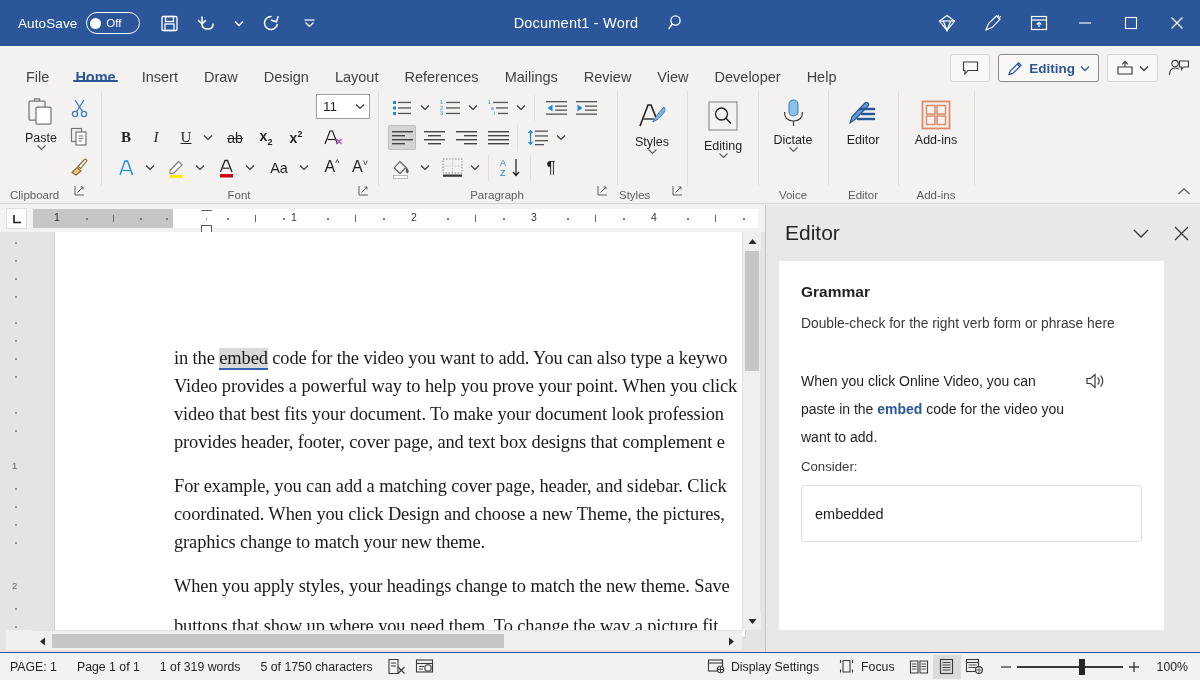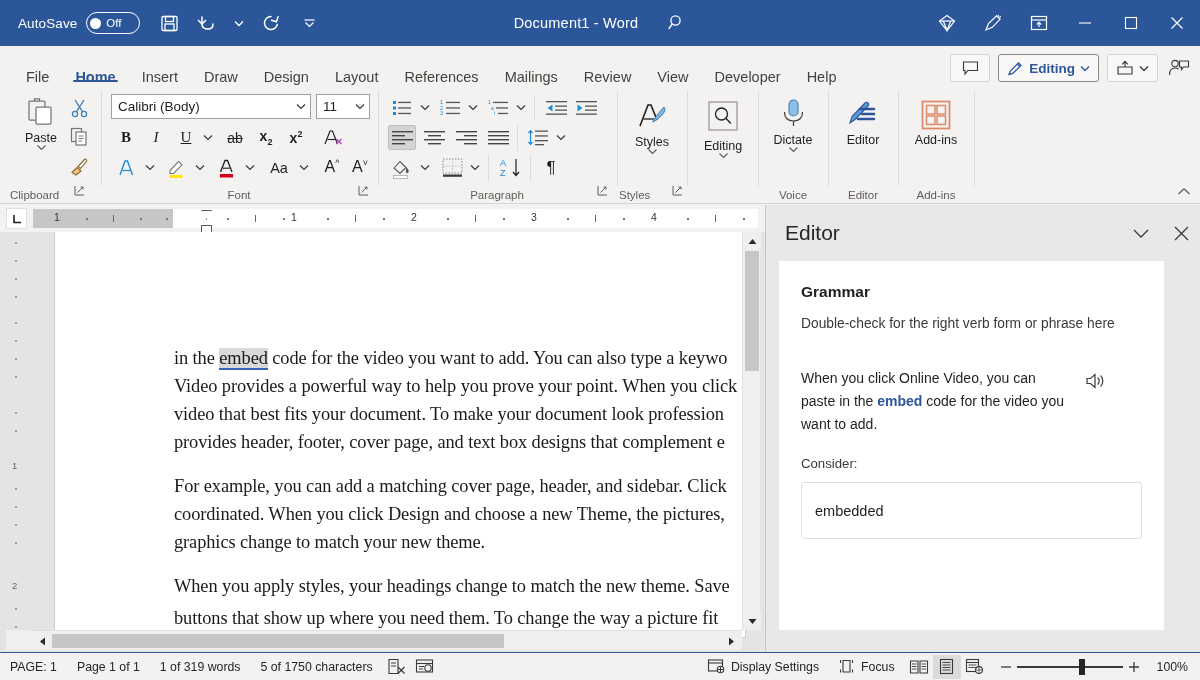--- a/index.html
+++ b/index.html
@@ -220,24 +220,24 @@
   .ep-card {
     position: absolute; left: 13px; top: 56px; width: 385px; height: 369px;
     background: #fff;
   }
   .ep-card-inner { padding: 22px 22px 0 22px; }
   .ep-cat { font-size: 15.5px; font-weight: bold; color: #201f1e; margin: 0 0 13px 0; }
   .ep-desc { font-size: 13.8px; color: #3b3a39; margin: 0; line-height: 19px; }
   .ep-sentbox {
     margin-top: 34px; display: flex; align-items: flex-start; gap: 8px;
   }
-  .ep-sent { font-size: 14px; color: #201f1e; line-height: 23px; width: 270px; }
+  .ep-sent { font-size: 14px; color: #201f1e; line-height: 28px; width: 270px; }
   .ep-sent b { color: #2b579a; }
   .ep-speaker { width: 34px; height: 30px; display: flex; align-items: flex-start; justify-content: center; cursor: pointer; padding-top: 4px; }
-  .ep-consider { font-size: 13.2px; color: #3b3a39; margin-top: 20px; }
+  .ep-consider { font-size: 13.2px; color: #3b3a39; margin-top: 8px; }
   .ep-suggestion {
     margin-top: 11px; height: 57px; border: 1px solid #e1dfdd; border-radius: 3px;
     display: flex; align-items: center; padding-left: 13px; cursor: pointer;
     font-size: 14.5px; color: #201f1e; background: #fff;
   }
 
   
   .statusbar {
     position: absolute; top: 652px; left: 0; width: 1200px; height: 28px;
     background: #f3f2f1; border-top: 1px solid #2b579a;
@@ -460,28 +460,20 @@
         <svg width="11" height="11" viewBox="0 0 11 11" fill="none" stroke="#605e5c" stroke-width="1">
             <path d="M1 1 L1 10 L10 10"></path>
             <path d="M3.5 7.5 L9 2"></path>
             <path d="M6.5 2 L9 2 L9 4.5"></path>
           </svg>
       </div>
     </div>
     <div class="rb-sep" style="left:101px;"></div>
 
     <div class="rb-group" style="left:103px;width:272px;">
-      <div class="combo" style="left:8px;top:9px;width:200px;height:25px;">
-        <span class="cv">Calibri (Body)</span>
-        <span class="cc">
-          <svg width="10" height="7" viewBox="0 0 10 7" fill="none" stroke="#3b3a39" stroke-width="1.2">
-              <path d="M1 1.5 L5 5.5 L9 1.5"></path>
-            </svg>
-        </span>
-      </div>
       <div class="combo" style="left:213px;top:9px;width:54px;height:25px;">
         <span class="cv">11</span>
         <span class="cc">
           <svg width="10" height="7" viewBox="0 0 10 7" fill="none" stroke="#3b3a39" stroke-width="1.2">
               <path d="M1 1.5 L5 5.5 L9 1.5"></path>
             </svg>
         </span>
       </div>
 
       <div class="sbtn" style="left:10px;top:40px;width:26px;height:25px;">
@@ -866,21 +858,21 @@
   <div class="docarea">
     <div class="page">
       <div class="doc-body">
         <p class="para" style="margin-bottom:0;"><span>in the </span><span class="grammar-mark">embed</span><span> code for the video you want to add. You can also type a keywo</span></p>
         <p class="para" style="margin-bottom:0;"><span>Video provides a powerful way to help you prove your point. When you click</span></p>
         <p class="para" style="margin-bottom:0;"><span>video that best fits your document. To make your document look profession</span></p>
         <p class="para"><span>provides header, footer, cover page, and text box designs that complement e</span></p>
         <p class="para" style="margin-bottom:0;"><span>For example, you can add a matching cover page, header, and sidebar. Click</span></p>
         <p class="para" style="margin-bottom:0;"><span>coordinated. When you click Design and choose a new Theme, the pictures,</span></p>
         <p class="para"><span>graphics change to match your new theme.</span></p>
-        <p class="para" style="margin-bottom:4px;"><span>When you apply styles, your headings change to match the new theme. Save</span></p>
+        <p class="para" style="margin-bottom:12px;"><span>When you apply styles, your headings change to match the new theme. Save</span></p>
         <p class="para" style="margin-bottom:0;"><span>buttons that show up where you need them. To change the way a picture fit</span></p>
 
       </div>
     </div>
   </div>
 
   <div class="vruler">
     <div class="vr-dot" style="top:10px;"></div>
       <div class="vr-dot" style="top:28px;"></div>
     <div class="vr-dot" style="top:46px;"></div>

